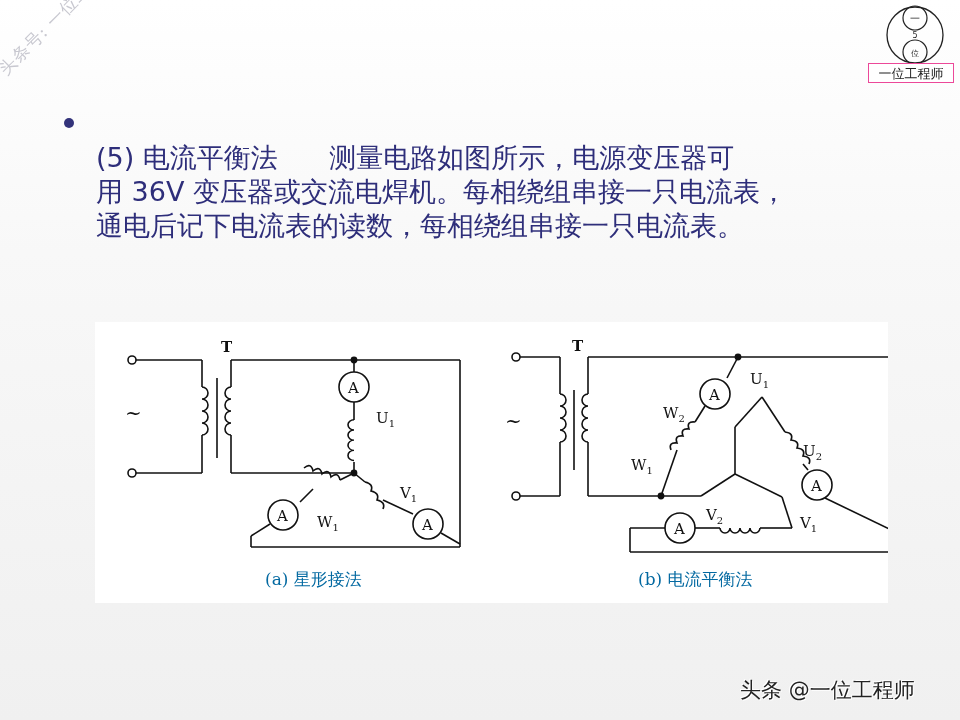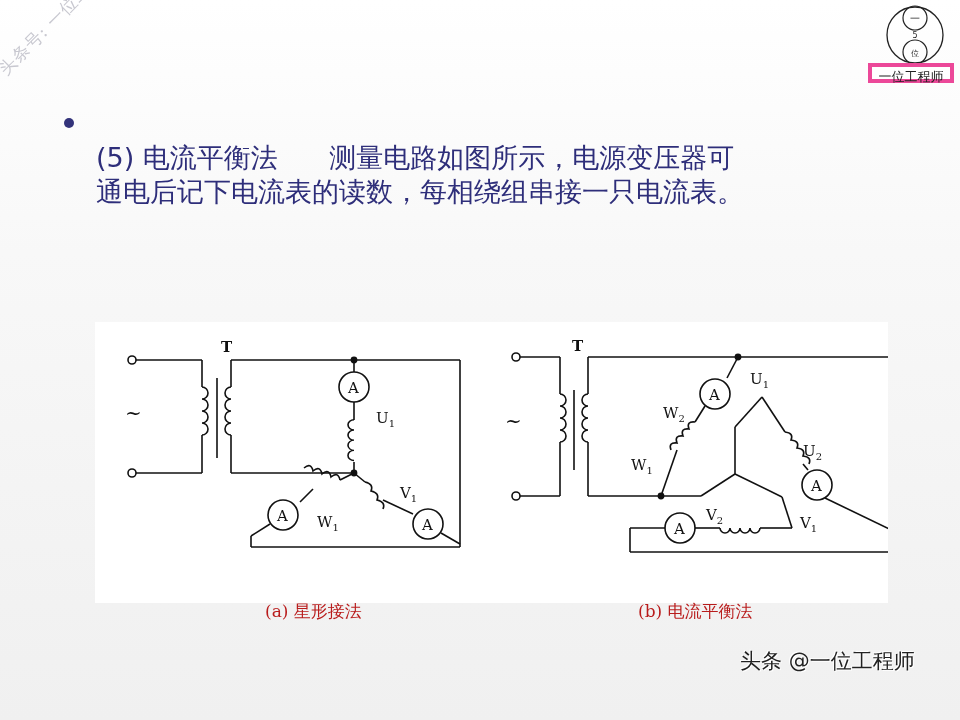--- a/index.html
+++ b/index.html
@@ -13,45 +13,45 @@
     transform: rotate(-45deg); transform-origin: left top;
     color:#c8c8d0; font-size:17px; letter-spacing:1px;
     font-family: "DejaVu Serif", serif;
     white-space:nowrap;
   }
   .logo {
     position:absolute; left:866px; top:2px; width:90px; height:86px;
   }
   .logo-caption {
     position:absolute; left:868px; top:63px; width:86px; height:20px;
-    border:4px solid #ec4899; background:#fff;
+    border:1px solid #ec4899; background:#fff;
     font-size:13px; color:#222; text-align:center; line-height:20px;
     font-family:"DejaVu Serif", serif; box-sizing:border-box;
   }
   .bullet {
     position:absolute; left:64px; top:118px; width:10px; height:10px;
     border-radius:50%; background:#33337a;
   }
   .para {
     position:absolute; left:96px; top:103px; width:820px;
     color:#2e2e7a; font-size:27px; line-height:34px;
     font-family: "DejaVu Sans", sans-serif;
     margin-top: 38px;
   }
   .para .line { display:block; white-space:pre; }
   .figure {
     position:absolute; left:95px; top:322px; width:793px; height:281px;
     background:#ffffff;
   }
   .figure svg { position:absolute; left:0; top:0; }
   .cap {
-    position:absolute; font-family:"DejaVu Serif", serif; font-size:17px; color:#b91c1c;margin-top:32px;
+    position:absolute; font-family:"DejaVu Serif", serif; font-size:17px; color:#0369a1;
   }
   .footer {
-    position:absolute; left:740px; top:647px; font-size:21px; color:#222;
+    position:absolute; left:740px; top:676px; font-size:21px; color:#222;
     font-family:"DejaVu Sans", sans-serif;
     text-shadow: 1px 1px 0 #fff, -1px -1px 0 #fff;
   }
 </style>
 </head>
 <body>
 
 <div class="watermark-diag">头条号: 一位工程师</div>
 
 <div class="logo">
@@ -62,20 +62,21 @@
     <text x="49" y="20" font-size="10" text-anchor="middle" fill="#222">一</text>
     <text x="49" y="36" font-size="8" text-anchor="middle" fill="#222">5</text>
     <text x="49" y="54" font-size="8" text-anchor="middle" fill="#222">位</text>
   </svg>
 </div>
 <div class="logo-caption">一位工程师</div>
 
 <div class="bullet"></div>
 <div class="para">
   <span class="line">(5) 电流平衡法      测量电路如图所示，电源变压器可</span>
+  <span class="line">用 36V 变压器或交流电焊机。每相绕组串接一只电流表，</span>
   <span class="line">通电后记下电流表的读数，每相绕组串接一只电流表。</span>
 </div>
 
 <div class="figure">
   <svg width="793" height="281" viewBox="0 0 793 281">
     <defs>
 
       <path id="vcoilR" d="M0,0 a6,6 0 1,1 0,12 a6,6 0 1,1 0,12 a6,6 0 1,1 0,12 a6,6 0 1,1 0,12" fill="none" stroke="#111" stroke-width="1.6"></path>
       <path id="vcoilL" d="M0,0 a6,6 0 1,0 0,12 a6,6 0 1,0 0,12 a6,6 0 1,0 0,12 a6,6 0 1,0 0,12" fill="none" stroke="#111" stroke-width="1.6"></path>
       <path id="hcoil" d="M0,0 a5,5 0 1,1 10,0 a5,5 0 1,1 10,0 a5,5 0 1,1 10,0 a5,5 0 1,1 10,0" fill="none" stroke="#111" stroke-width="1.6"></path>

